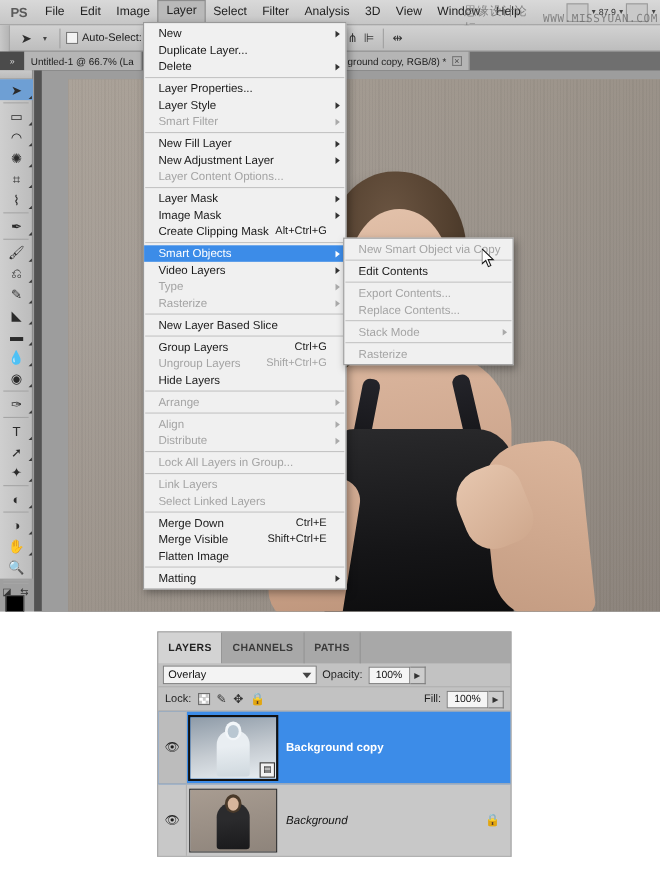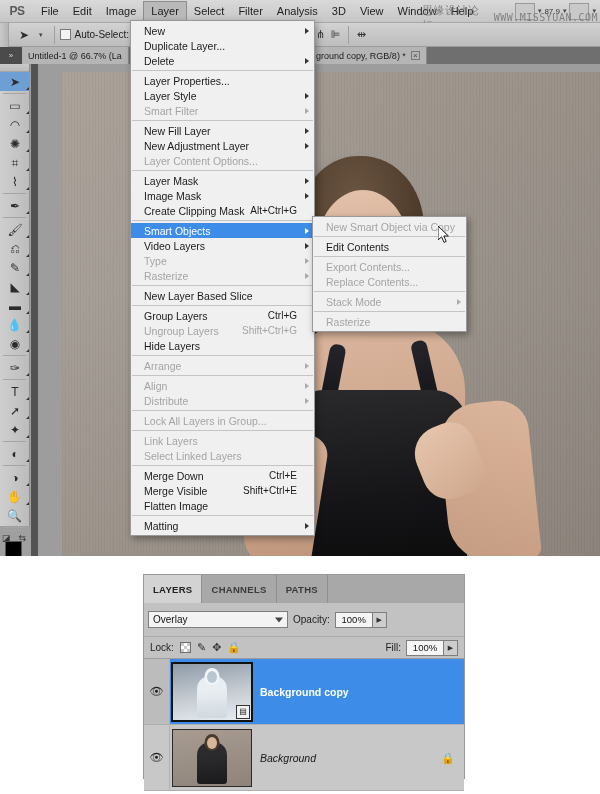--- a/index.html
+++ b/index.html
@@ -245,21 +245,21 @@
     background:#c2c2c2; border:1px solid #9a9a9a;
   }
   #lp-tabs { height:28px; background:#a8a8a8; display:flex; align-items:stretch; }
   .lp-tab {
     padding:0 9px; display:flex; align-items:center; font-size:9.5px;
     color:#3a3a3a; font-weight:bold; letter-spacing:0.3px;
     background:#a8a8a8; border-right:1px solid #8f8f8f;
   }
   .lp-tab.act { background:#d3d3d3; color:#222; }
   #lp-blendrow {
-    height:34px; display:flex; align-items:center; gap:5px;
+    height:22px; display:flex; align-items:center; gap:5px;
     padding:0 4px; background:#c2c2c2; border-bottom:1px solid #aaa;
   }
   #blend-select {
     width:140px; height:17px; background:#f3f3f3; border:1px solid #7e7e7e;
     font-size:10px; color:#111; display:flex; align-items:center; padding:0 4px;
     position:relative;
   }
   #blend-select .cv {
     position:absolute; right:4px; top:50%; transform:translateY(-50%);
     width:0;height:0;border-left:4px solid transparent;border-right:4px solid transparent;
@@ -341,21 +341,21 @@
 </style>
 </head>
 <body>
 
 <div id="root">
 
   <div id="ps-window">
 
     <div id="menubar">
       <div id="ps-logo">PS</div>
-      <div id="menubar-items" style="display: flex; align-items: center;">
+      <div id="menubar-items" style="display: flex; align-items: flex-start;">
           <div class="menu-item">File</div>
           <div class="menu-item">Edit</div>
           <div class="menu-item">Image</div>
           <div class="menu-item active">Layer</div>
           <div class="menu-item">Select</div>
           <div class="menu-item">Filter</div>
           <div class="menu-item">Analysis</div>
           <div class="menu-item">3D</div>
           <div class="menu-item">View</div>
           <div class="menu-item">Window</div>

